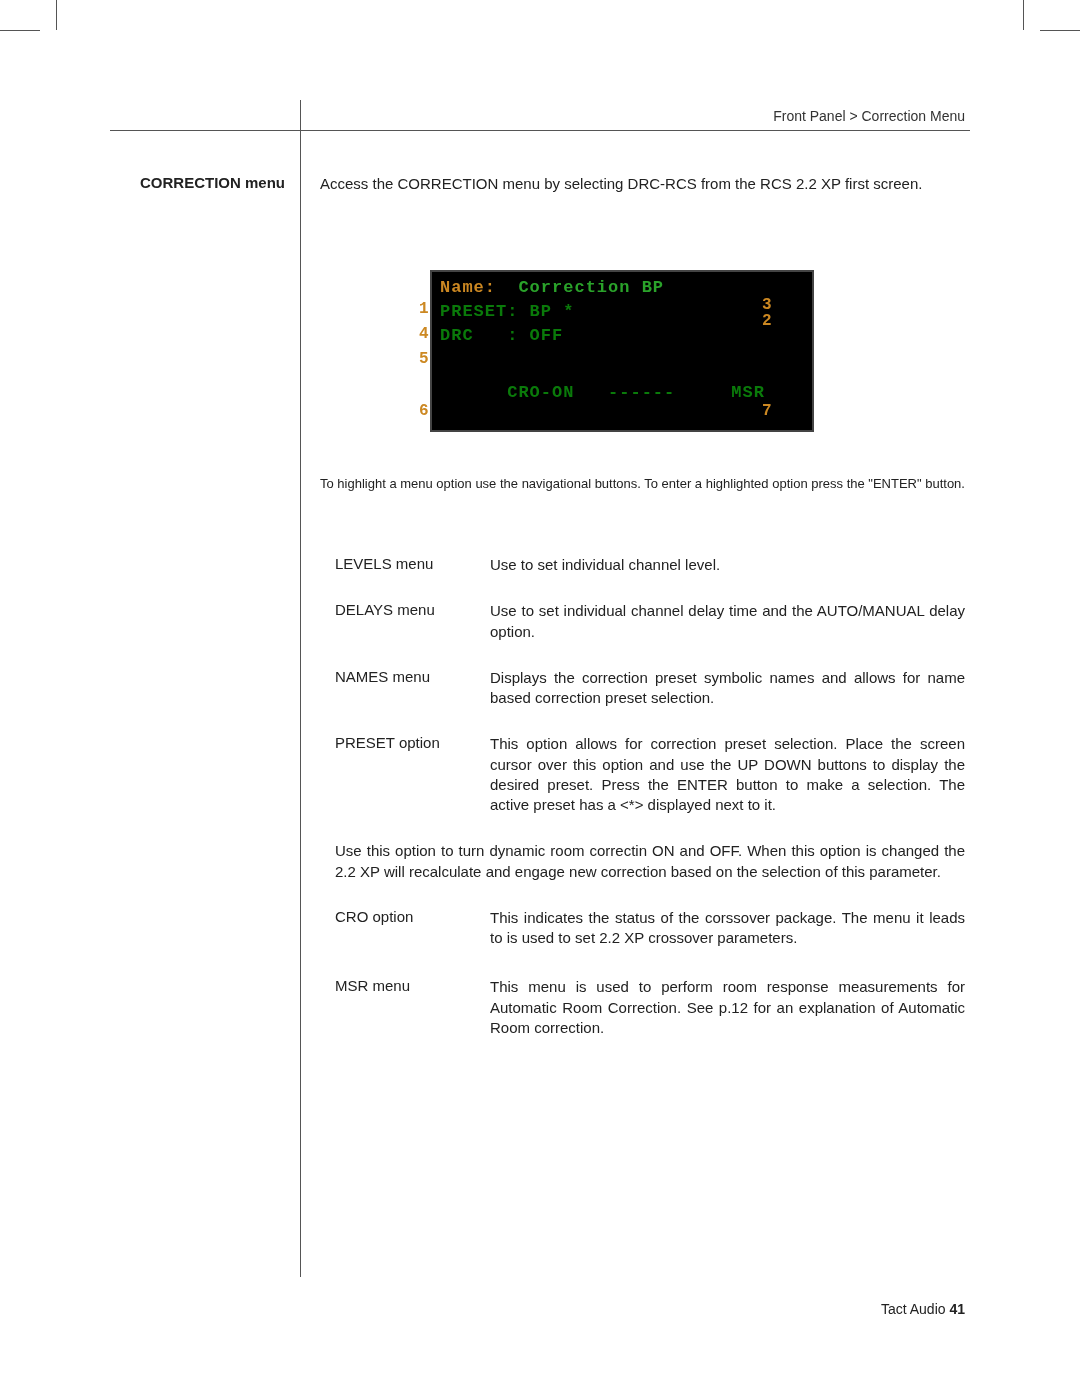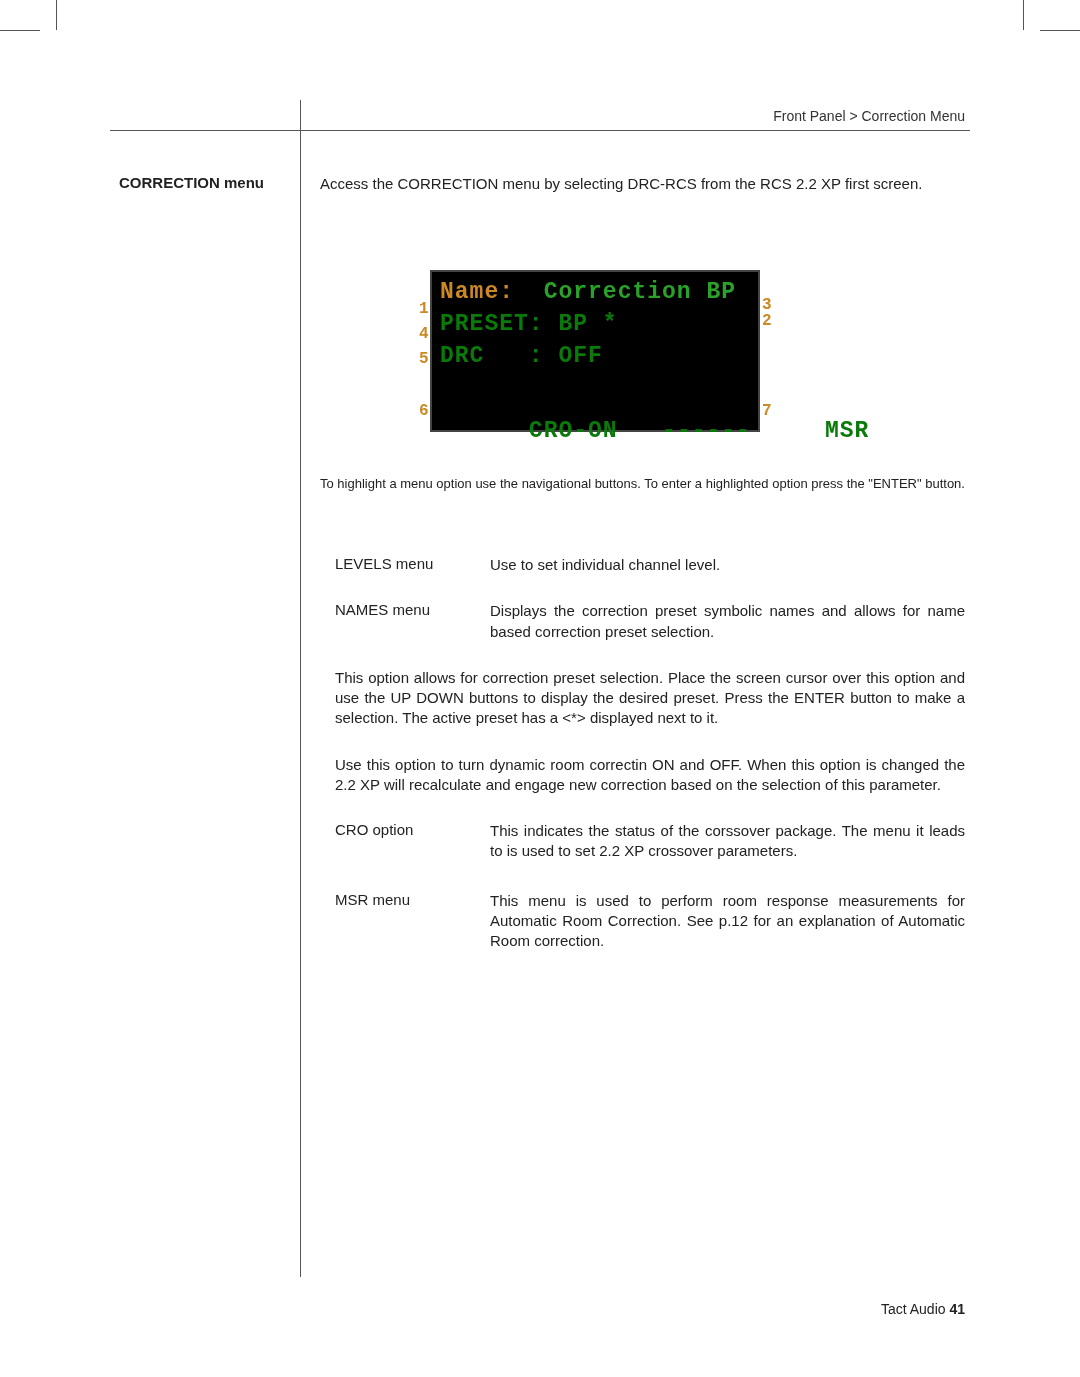--- a/index.html
+++ b/index.html
@@ -32,39 +32,40 @@
     font-size: 14px;
     color: #333;
   }
   .vdiv {
     position: absolute;
     top: 100px; bottom: 100px; left: 300px;
     border-left: 1px solid #555;
   }
   .side-heading {
     position: absolute;
-    top: 174px; left: 119px;
+    top: 174px; left: 125px;
     width: 160px;
+    text-align: right;
     font-weight: bold;
     font-size: 15px;
   }
   .intro {
     position: absolute;
     top: 174px; left: 320px; right: 125px;
     font-size: 15px;
     line-height: 1.35;
   }
   .illus {
     position: absolute;
     top: 270px; left: 430px;
-    width: 330px; height: 162px;
+    width: 384px; height: 162px;
     border: 2px solid #444;
     background: #000;
     font-family: "Courier New", monospace;
-    font-size: 23px;
+    font-size: 17px;
     color: #0a7a0a;
     padding: 4px 8px;
     box-sizing: border-box;
     line-height: 1.4;
     font-weight: bold;
     letter-spacing: 1px;
   }
   .illus .hdr { color:#2aa22a; display:inline; }
   .illus .hdr .lbl { color:#c82; }
   .illus .row { white-space: pre; }
@@ -127,24 +128,29 @@
   <span class="callout co-7">7</span>
 
   <div class="post-illus">To highlight a menu option use the navigational buttons. To enter a highlighted option press the "ENTER" button.</div>
 
   <div class="defs">
     <div class="def-row">
         <div class="def-term">LEVELS menu</div>
         <div class="def-desc">Use to set individual channel level.</div>
       </div>
     <div class="def-row">
+        <div class="def-term">DELAYS menu</div>
+        <div class="def-desc">Use to set individual channel delay time and the AUTO/MANUAL delay option.</div>
+      </div>
+    <div class="def-row">
         <div class="def-term">NAMES menu</div>
         <div class="def-desc">Displays the correction preset symbolic names and allows for name based correction preset selection.</div>
       </div>
     <div class="def-row">
+        <div class="def-term">PRESET option</div>
         <div class="def-desc">This option allows for correction preset selection. Place the screen cursor over this option and use the UP DOWN buttons to display the desired preset. Press the ENTER button to make a selection. The active preset has a &lt;*&gt; displayed next to it.</div>
       </div>
     <div class="def-row">
         <div class="def-desc">Use this option to turn dynamic room correctin ON and OFF. When this option is changed the 2.2 XP will recalculate and engage new correction based on the selection of this parameter.</div>
       </div>
     <div class="def-row">
         <div class="def-term">CRO option</div>
         <div class="def-desc">This indicates the status of the corssover package. The menu it leads to is used to set 2.2 XP crossover parameters.</div>
       </div>
     <div class="def-row" style="margin-bottom:0;margin-top:29px;">

